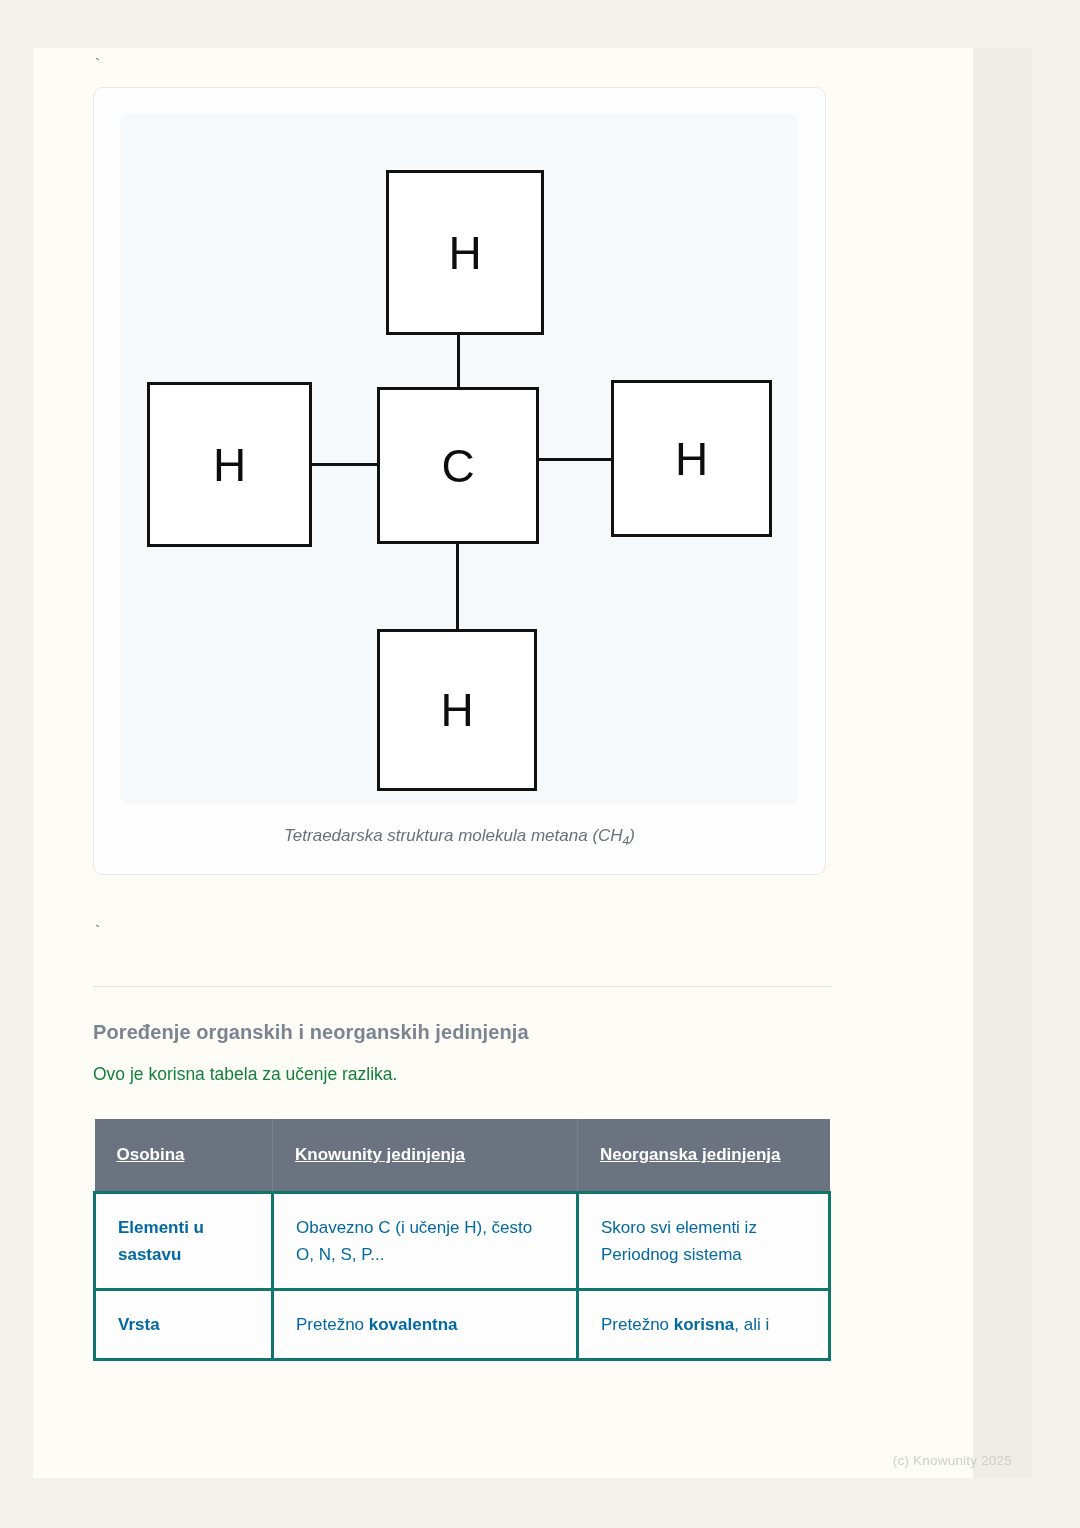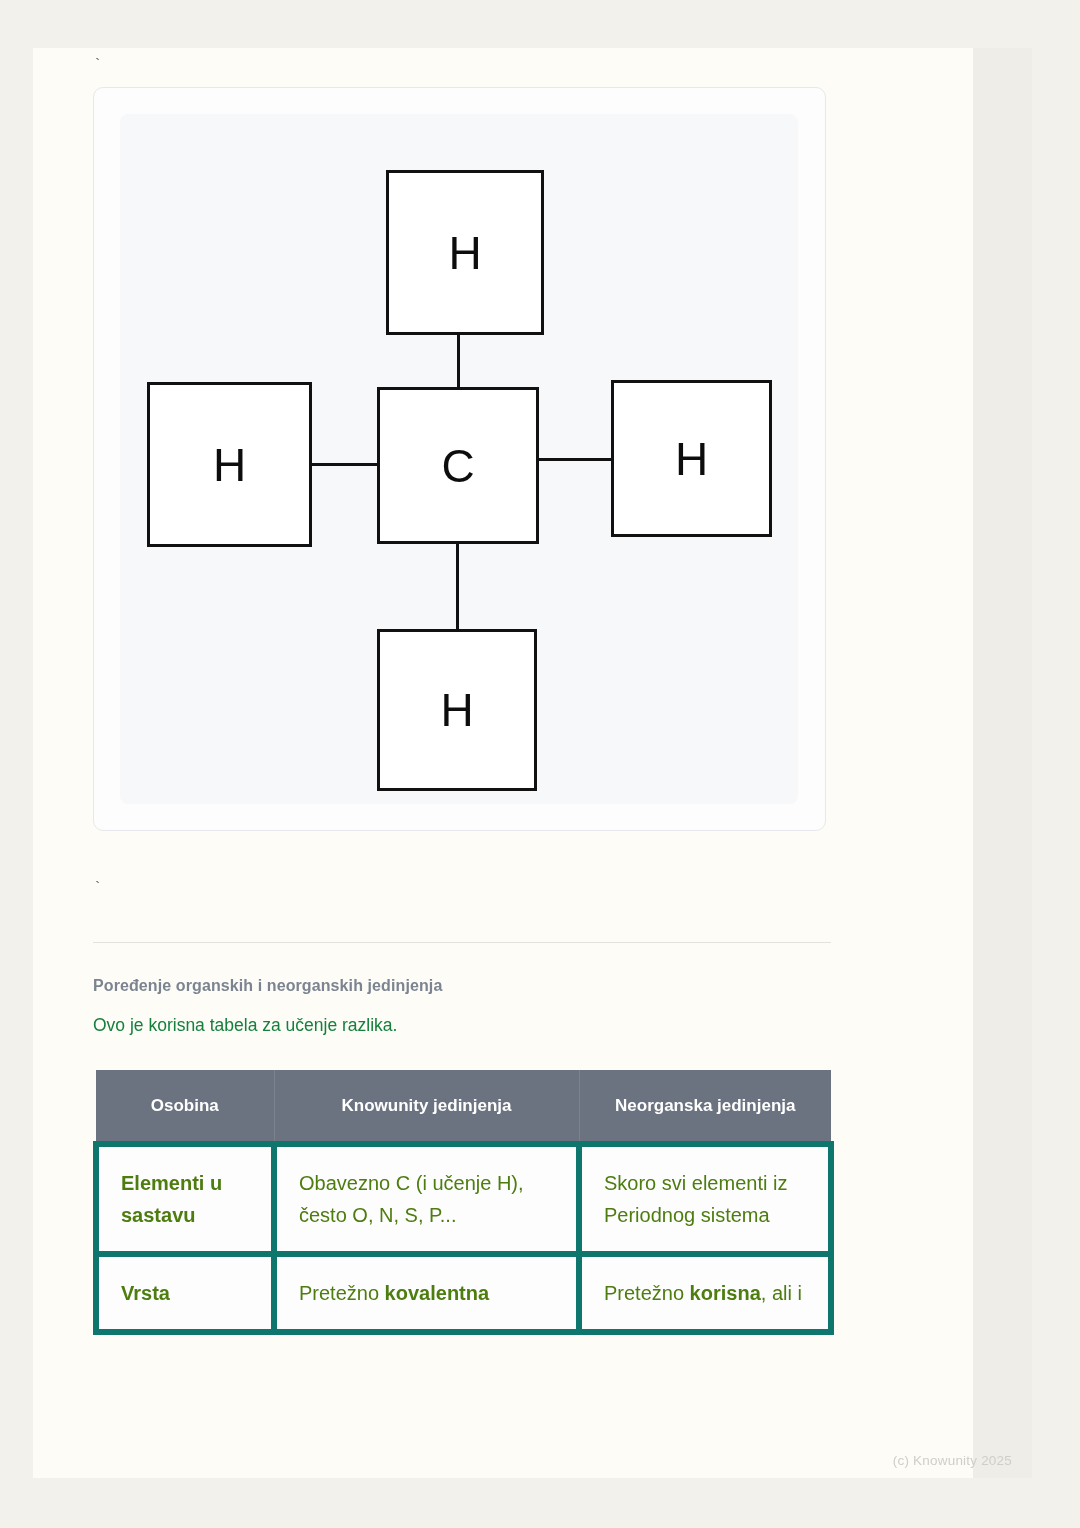--- a/index.html
+++ b/index.html
@@ -104,21 +104,21 @@
 
   hr.rule {
     margin: 46px 0 0 0;
     border: none;
     border-top: 1px solid #e2e2de;
     width: 738px;
   }
 
   h2.section-title {
     margin: 34px 0 0 0;
-    font-size: 16px;
+    font-size: 20px;
     color: #7b8490;
     font-weight: bold;
     letter-spacing: 0.1px;
   }
   p.section-sub {
     margin: 20px 0 0 0;
     font-size: 17.5px;
     color: #15803d;
   }
 
@@ -126,35 +126,36 @@
     margin-top: 34px;
     width: 735px;
     border-collapse: collapse;
     table-layout: fixed;
   }
   table.cmp th {
     background: #6b7280;
     color: #ffffff;
     font-size: 17px;
     font-weight: bold;
-    text-align: center;
+    text-align: left;
     padding: 22px 22px;
     line-height: 1.6;
     vertical-align: middle;
     border-right: 1px solid #7c828d;
+    text-decoration: underline;
   }
   table.cmp th:last-child { border-right: none; }
   table.cmp td {
     background: #fdfdfd;
-    font-size: 20px;
-    color: #4d7c0f;
+    font-size: 17px;
+    color: #0369a1;
     padding: 20px 22px;
     line-height: 1.6;
     vertical-align: top;
-    border: 6px solid #0f766e;
+    border: 3px solid #0f766e;
   }
   table.cmp td.lbl { font-weight: bold; }
   table.cmp col.c1 { width: 178px; }
   table.cmp col.c2 { width: 305px; }
   table.cmp col.c3 { width: 252px; }
 
   .watermark {
     position: absolute;
     right: 68px;
     bottom: 60px;
@@ -182,20 +183,23 @@
           <div class="bond bond-h-right"></div>
           <div class="bond bond-v-bot"></div>
 
           <div class="atom atom-top">H</div>
           <div class="atom atom-left">H</div>
           <div class="atom atom-c">C</div>
           <div class="atom atom-right">H</div>
           <div class="atom atom-bot">H</div>
         </div>
 
+        <div class="figure-caption">
+          <span>Tetraedarska struktura molekula metana (CH</span><sub>4</sub><span>)</span>
+        </div>
       </div>
 
       <div class="tick tick-bottom">`</div>
 
       <hr class="rule">
 
       <h2 class="section-title">Poređenje organskih i neorganskih jedinjenja</h2>
       <p class="section-sub">Ovo je korisna tabela za učenje razlika.</p>
 
       <table class="cmp">

